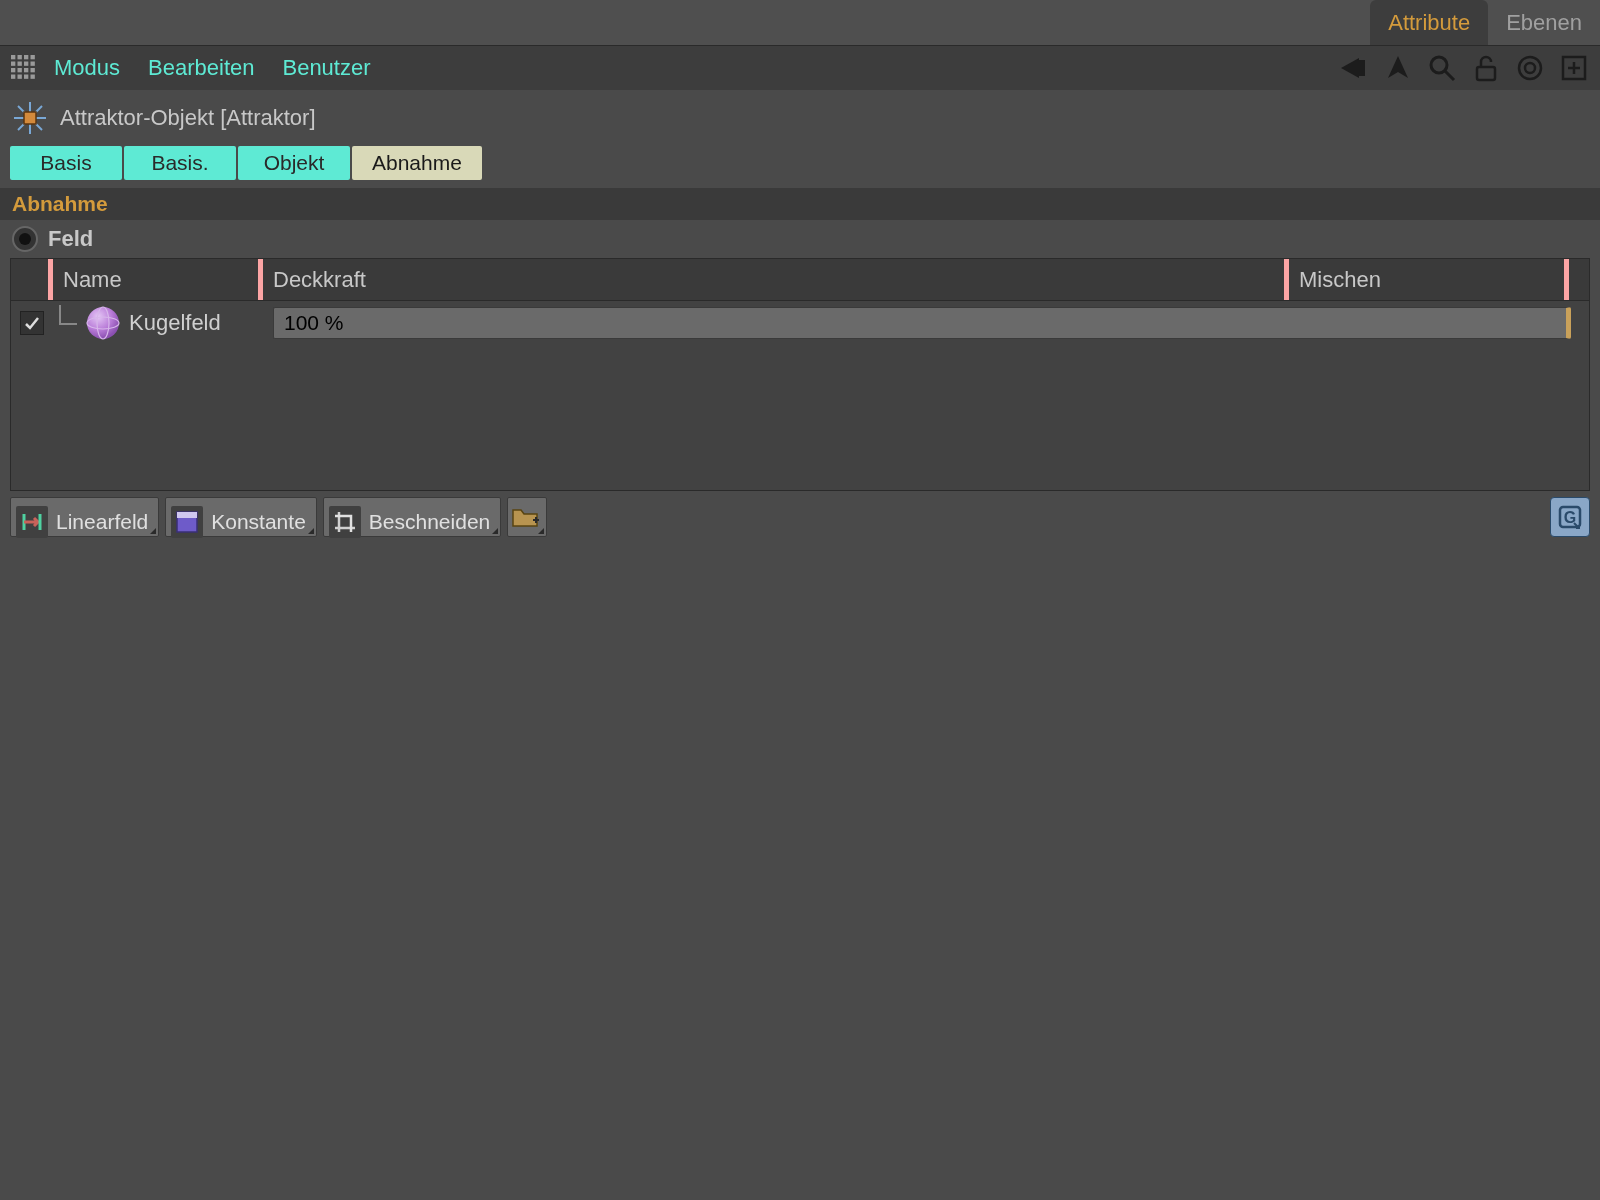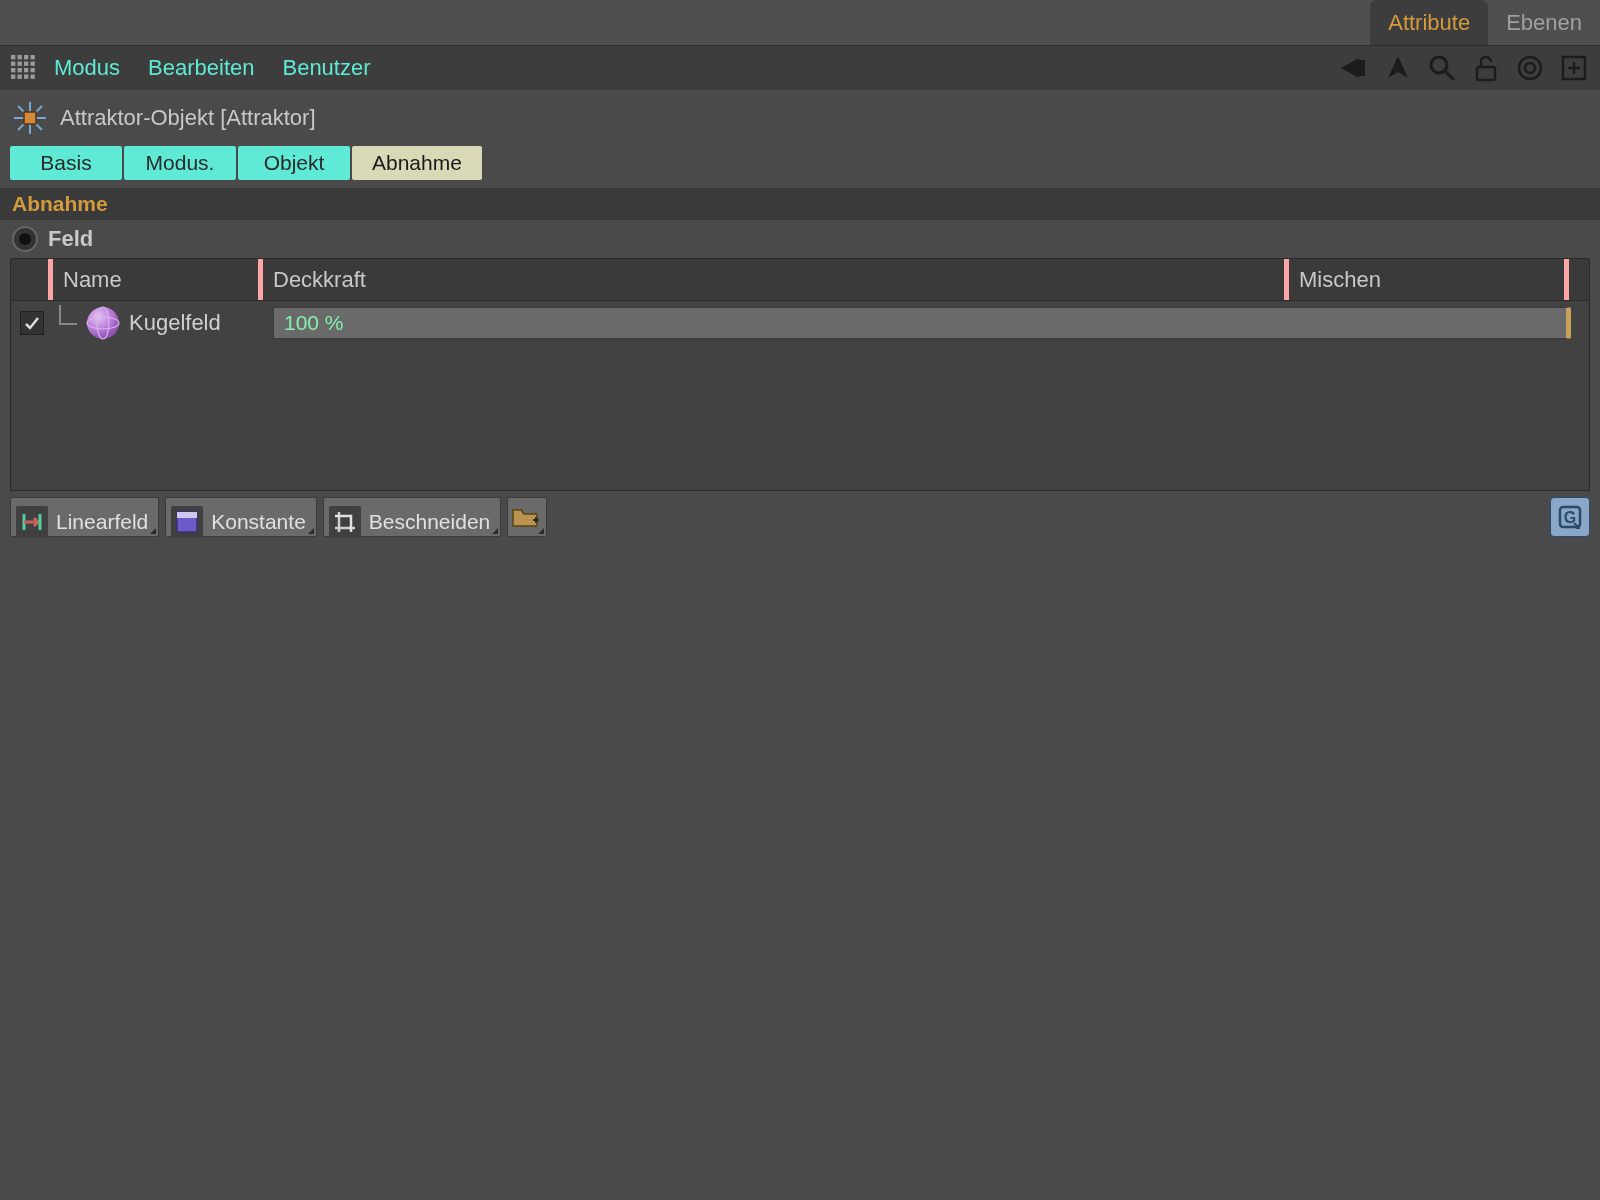--- a/index.html
+++ b/index.html
@@ -51,21 +51,21 @@
   .cell-check { width: 42px; flex:none; display:flex; align-items:center; justify-content:center; }
   .check { width:24px; height:24px; border:1px solid #222; background:#333; display:flex; align-items:center; justify-content:center; }
   .cell-name { width: 210px; flex:none; display:flex; align-items:center; gap:8px; padding-left:6px; }
   .tree-elbow { width:18px; height:20px; border-left:2px solid #888; border-bottom:2px solid #888; margin-top:-16px; }
   .sphere-icon { width: 36px; height: 36px; }
   .field-name { font-size: 22px; color: #d0d0d0; }
   .cell-blend { width: 280px; flex:none; padding: 0 4px; }
   .dropdown { display:flex; align-items:center; justify-content:space-between; background:#6a6a6a; border:1px solid #3a3a3a; border-radius:2px; padding:3px 10px; font-size:21px; color:#222; height:32px; }
   .dropdown .tri { width:0; height:0; border-left:8px solid transparent; border-right:8px solid transparent; border-top:10px solid #2a2a2a; }
   .cell-opacity { flex:1; padding: 0 4px 0 10px; }
-  .opacity-field { display:flex; align-items:flex-start; background:#6a6a6a; border:1px solid #3a3a3a; border-radius:2px; padding:3px 10px; font-size:21px; color:#86efac; height:32px; border-right: 5px solid #c9a15a; }
+  .opacity-field { display:flex; align-items:flex-start; background:#6a6a6a; border:1px solid #3a3a3a; border-radius:2px; padding:3px 10px; font-size:21px; color:#000000; height:32px; border-right: 5px solid #c9a15a; }
   .cell-tail { width: 14px; flex:none; }
   .table-body-spacer { height: 145px; }
 
   
   .bottom-bar { display:flex; align-items:center; gap:6px; padding: 6px 10px 10px 10px; }
   .tool-btn { display:flex; align-items:center; gap:8px; background:#6a6a6a; border:1px solid #3a3a3a; border-radius:2px; padding:13px 10px 3px 5px; font-size:21px; color:#e0e0e0; height:40px; position:relative; }
   .tool-btn::after { content:""; position:absolute; right:2px; bottom:2px; width:0; height:0; border-left:6px solid transparent; border-bottom:6px solid #2a2a2a; }
   .icon-square { width: 32px; height: 32px; display:flex; align-items:center; justify-content:center; background:#404040; border-radius:2px; }
   .right-tool { margin-left:auto; background:#8aa7c7; border:1px solid #2a4a6a; border-radius:4px; width:40px; height:40px; display:flex; align-items:center; justify-content:center; }
 </style>
@@ -153,21 +153,21 @@
         <line x1="32" y1="8" x2="8" y2="32"></line>
       </g>
       <rect x="14" y="14" width="12" height="12" fill="#d48a3c" stroke="#5a3410" stroke-width="1.5"></rect>
     </svg>
   </div>
   <div class="obj-title">Attraktor-Objekt [Attraktor]</div>
 </div>
 
 <div class="subtabs">
   <div class="subtab">Basis</div>
-  <div class="subtab">Modus.</div>
+  <div class="subtab">Basis.</div>
   <div class="subtab">Objekt</div>
   <div class="subtab active">Abnahme</div>
 </div>
 
 <div class="section-hdr">Abnahme</div>
 
 <div class="feld-row">
   <div class="radio"></div>
   <div class="feld-label">Feld</div>
 </div>

